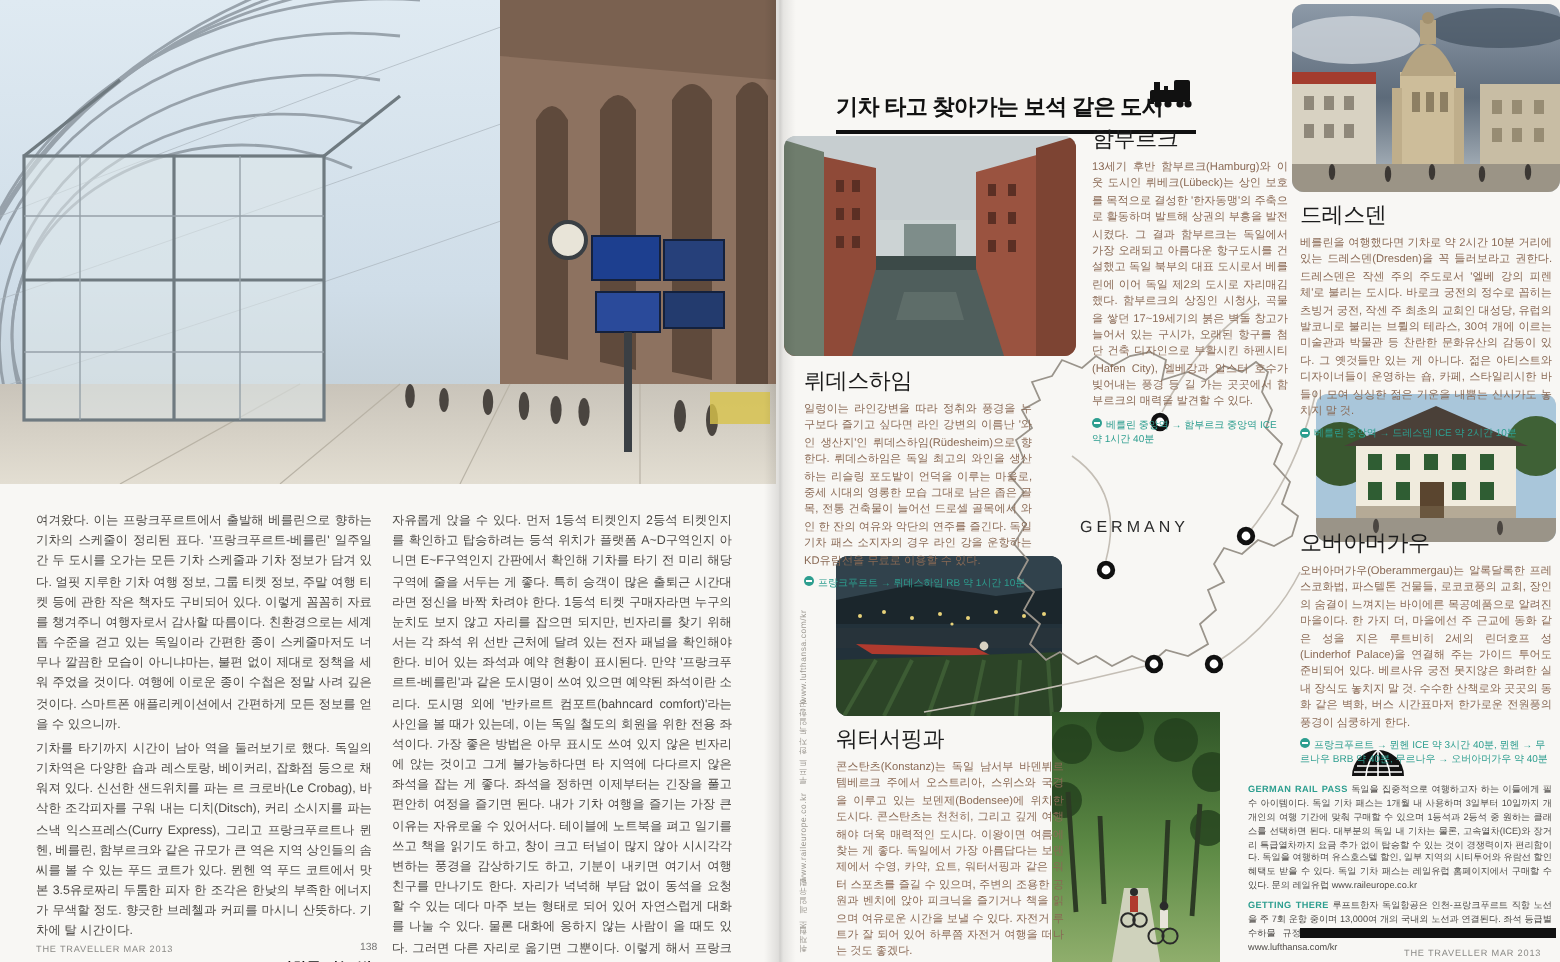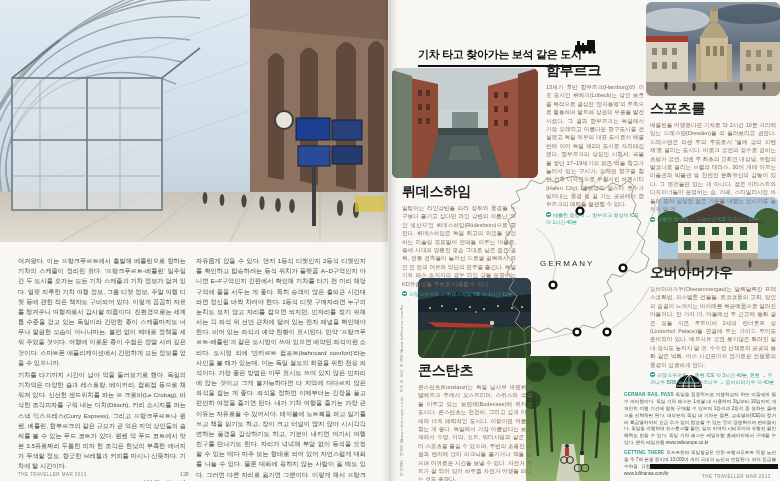--- a/index.html
+++ b/index.html
@@ -25,21 +25,21 @@
   .col-heading { font-weight:bold; color:#111; font-size:7.2px; text-align:right; margin:6px 0 4px 0; }
 
   .footer-mag { font-size:4.6px; color:#8a8a86; letter-spacing:0.4px; }
   .pagenum { font-size:5.2px; color:#777; }
 
   
   .headline-wrap { border-bottom:2.6px solid #111; padding-bottom:3px; }
   .headline { font-size:11px; font-weight:bold; color:#111; letter-spacing:-0.3px; }
 
   .section { z-index:2; }
-  .section h3 { font-size:14px; font-weight:bold; color:#1c1c1c; margin-bottom:3px; letter-spacing:-0.2px;}
+  .section h3 { font-size:11px; font-weight:normal; color:#1c1c1c; margin-bottom:3px; letter-spacing:-0.2px;}
   .section .stext { font-size:5.6px; line-height:1.5; text-align:justify; color:#8a6a55; }
   .sinfo { margin-top:3px; font-size:5px; line-height:1.45; color:#2d9e8f; }
   .railicon { display:inline-block; width:5px; height:5px; background:#2d9e8f; border-radius:50%; margin-right:2px; position:relative; top:0.5px; }
   .railicon:after { content:""; display:block; width:2.4px; height:1.2px; background:#fff; margin:1.9px auto 0; }
 
   .vertcredit { writing-mode:vertical-rl; transform:rotate(180deg); font-size:4.2px; color:#9a968f; letter-spacing:0.3px; }
 
   
   .tipbox { font-size:4.6px; line-height:1.5; color:#4d4a46; text-align:justify; }
   .tipbox p { margin-bottom:3px; }
@@ -266,21 +266,21 @@
           <line x1="24" y1="80" x2="38" y2="52"></line>
         <line x1="46" y1="80" x2="56" y2="52"></line>
           <line x1="68" y1="80" x2="74" y2="52"></line>
         <line x1="90" y1="80" x2="92" y2="52"></line>
           <line x1="108" y1="80" x2="106" y2="52"></line>
       </g>
     </svg>
   </div>
 
   <div class="abs section" style="left:418px; top:362px; width:114px;">
-    <h3>콘스탄츠</h3>
+    <h3>워터서핑과</h3>
     <div class="stext">콘스탄츠(Konstanz)는 독일 남서부 바덴뷔르템베르크 주에서 오스트리아, 스위스와 국경을 이루고 있는 보덴제(Bodensee)에 위치한 도시다. 콘스탄츠는 천천히, 그리고 깊게 여행해야 더욱 매력적인 도시다. 이왕이면 여름에 찾는 게 좋다. 독일에서 가장 아름답다는 보덴제에서 수영, 카약, 요트, 워터서핑과 같은 워터 스포츠를 즐길 수 있으며, 주변의 조용한 공원과 벤치에 앉아 피크닉을 즐기거나 책을 읽으며 여유로운 시간을 보낼 수 있다. 자전거 루트가 잘 되어 있어 하루쯤 자전거 여행을 떠나는 것도 좋겠다.</div>
     <div class="sinfo"><span class="railicon"></span><span>프랑크푸르트 → 콘스탄츠 ICE 약 4시간 12분, 뮌헨 → 콘스탄츠 EC 약 4시간 30분</span></div>
   </div>
 
   <div class="abs photo rounded" style="left:646px; top:2px; width:134px; height:94px;">
     <svg width="134" height="94" viewBox="0 0 134 94">
       <defs>
         <linearGradient id="dsky" x1="0" y1="0" x2="0" y2="1">
           <stop offset="0" stop-color="#8d9aa8"></stop>
             <stop offset="0.5" stop-color="#5d6b7a"></stop>
@@ -330,21 +330,21 @@
         <ellipse cx="20" cy="84" rx="1.6" ry="4"></ellipse>
           <ellipse cx="48" cy="85" rx="1.6" ry="4"></ellipse>
         <ellipse cx="70" cy="84" rx="1.6" ry="4"></ellipse>
           <ellipse cx="95" cy="85" rx="1.6" ry="4"></ellipse>
         <ellipse cx="118" cy="84" rx="1.6" ry="4"></ellipse>
       </g>
     </svg>
   </div>
 
   <div class="abs section" style="left:650px; top:100px; width:126px;">
-    <h3>스포츠를</h3>
+    <h3>드레스덴</h3>
     <div class="stext">베를린을 여행했다면 기차로 약 2시간 10분 거리에 있는 드레스덴(Dresden)을 꼭 들러보라고 권한다. 드레스덴은 작센 주의 주도로서 '엘베 강의 피렌체'로 불리는 도시다. 바로크 궁전의 정수로 꼽히는 츠빙거 궁전, 작센 주 최초의 교회인 대성당, 유럽의 발코니로 불리는 브륄의 테라스, 30여 개에 이르는 미술관과 박물관 등 찬란한 문화유산의 감동이 있다. 그 옛것들만 있는 게 아니다. 젊은 아티스트와 디자이너들이 운영하는 숍, 카페, 스타일리시한 바 들이 모여 싱싱한 젊은 기운을 내뿜는 신시가도 놓치지 말 것.</div>
     <div class="sinfo"><span class="railicon"></span><span>베를린 중앙역 → 드레스덴 ICE 약 2시간 10분</span></div>
   </div>
 
   <div class="abs photo rounded" style="left:658px; top:197px; width:120px; height:74px;">
     <svg width="120" height="74" viewBox="0 0 120 74">
       <rect width="120" height="74" fill="#a9c6da"></rect>
       <circle cx="12" cy="30" r="16" fill="#39572f"></circle>
       <circle cx="110" cy="26" r="15" fill="#3f6136"></circle>
 

